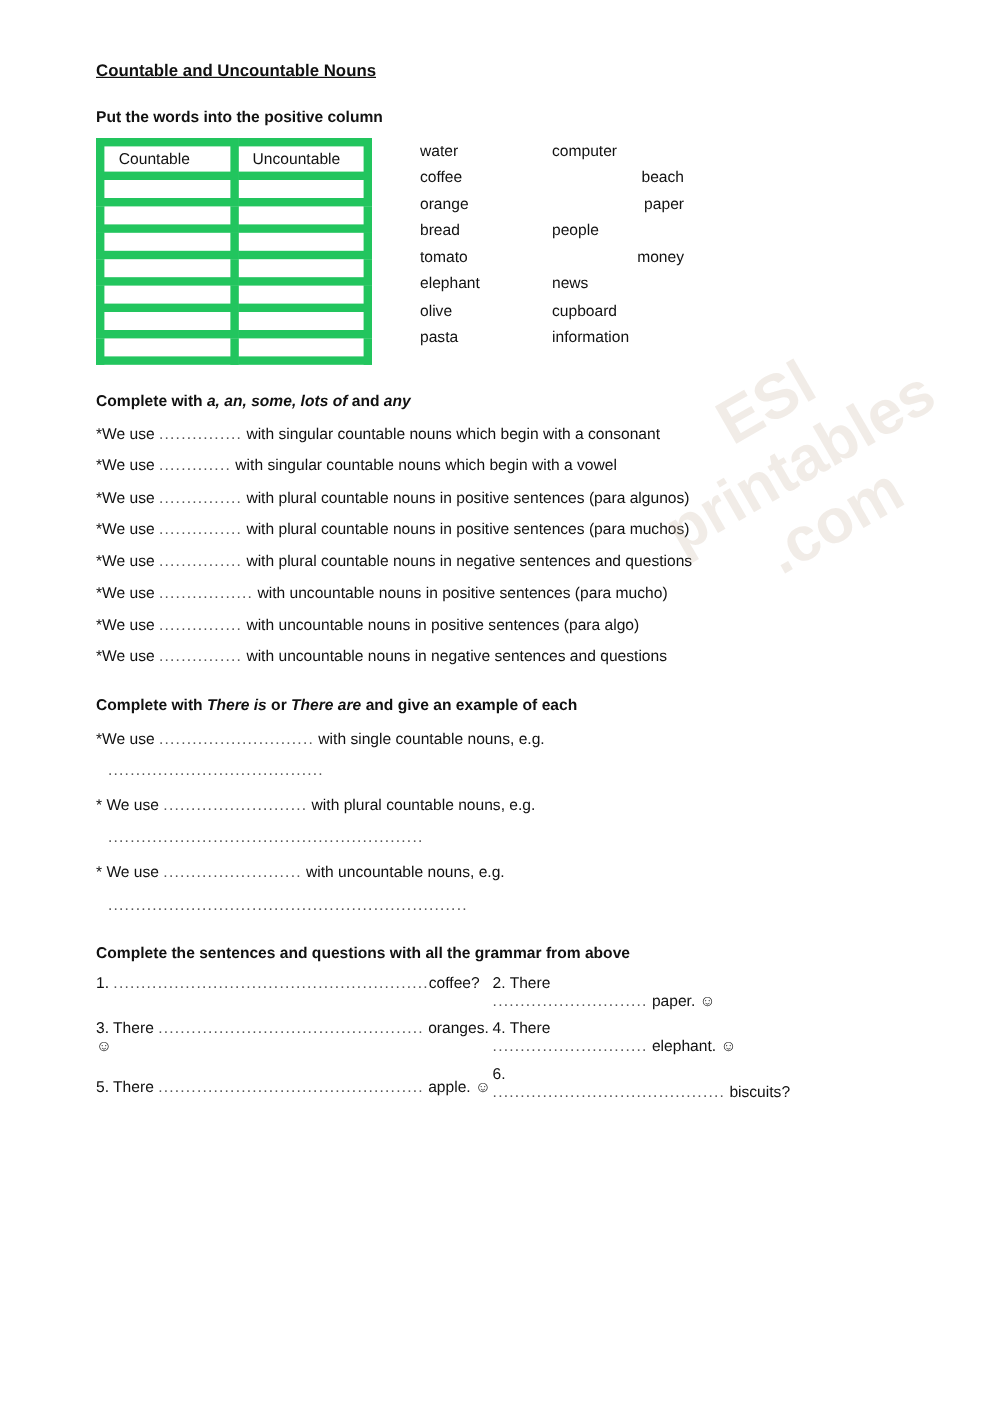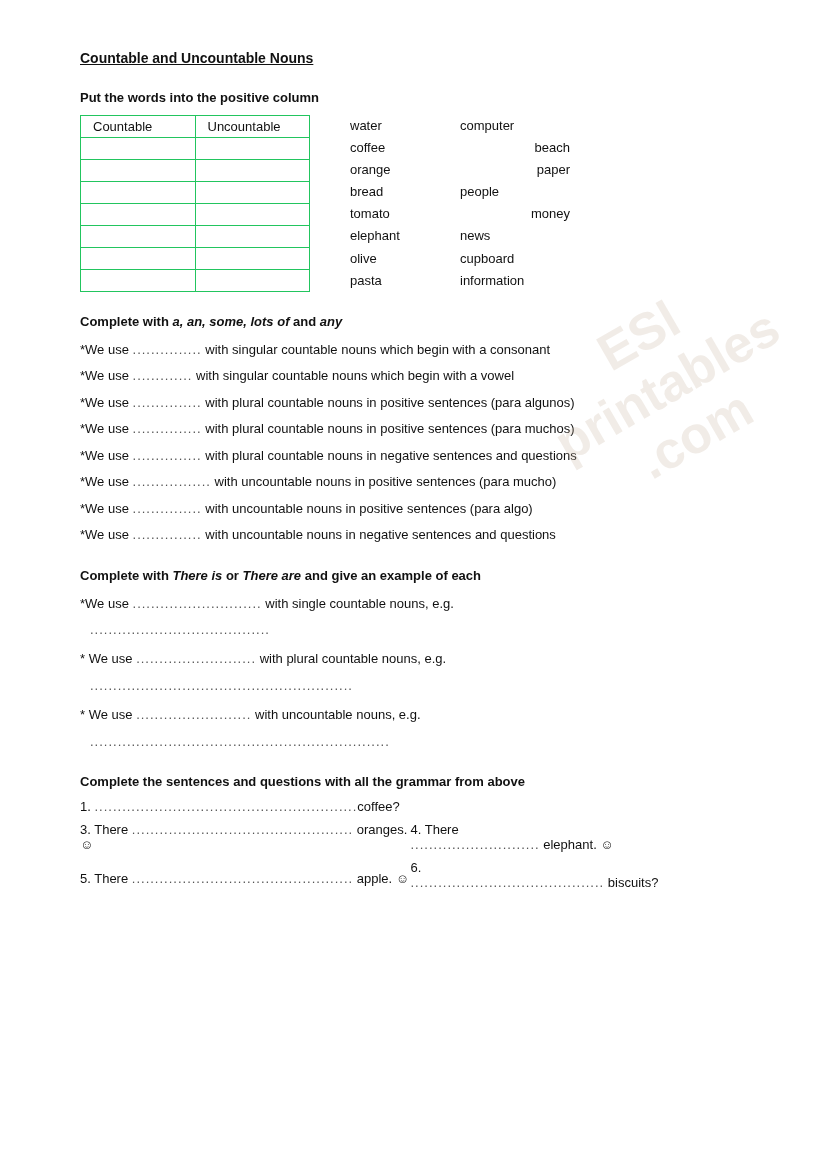--- a/index.html
+++ b/index.html
@@ -60,21 +60,21 @@
       margin-bottom: 22px;
     }
 
     .noun-table {
       border-collapse: collapse;
       min-width: 230px;
       font-size: 13px;
     }
 
     .noun-table th, .noun-table td {
-      border: 1px solid #22c55e;
+      border: 7px solid #22c55e;
       padding: 3px 12px;
       min-width: 110px;
       height: 22px;
     }
 
     .noun-table th {
       font-weight: normal;
       text-align: left;
     }
 
@@ -207,20 +207,24 @@
   <p style="margin-left:10px; margin-bottom:8px;"><span class="dots">.................................................................</span></p>
 </div>
 
 <div class="numbered-section">
   <div class="section-heading">Complete the sentences and questions with all the grammar from above</div>
 
   <div style="display:flex; align-items:flex-start; margin-bottom:8px;">
     <div style="flex:1;">
       <span>1. <span class="dots">.........................................................</span>coffee?</span>
     </div>
+    <div style="flex:1;">
+      <span>2. There</span><br>
+      <span><span class="dots">............................</span> paper. ☺</span>
+    </div>
   </div>
 
   <div style="display:flex; align-items:flex-start; margin-bottom:8px;">
     <div style="flex:1;">
       <span>3. There <span class="dots">................................................</span> oranges. ☺</span>
     </div>
     <div style="flex:1;">
       <span>4. There</span><br>
       <span><span class="dots">............................</span> elephant. ☺</span>
     </div>

